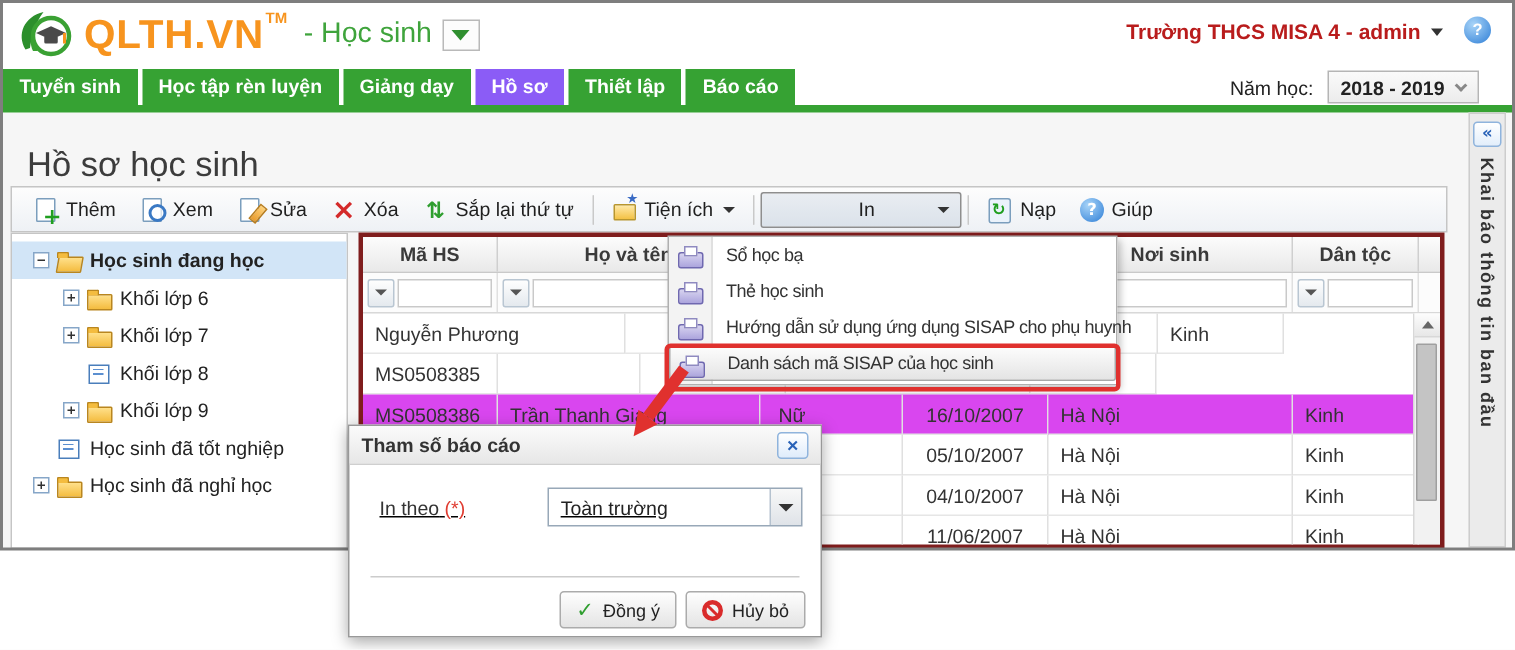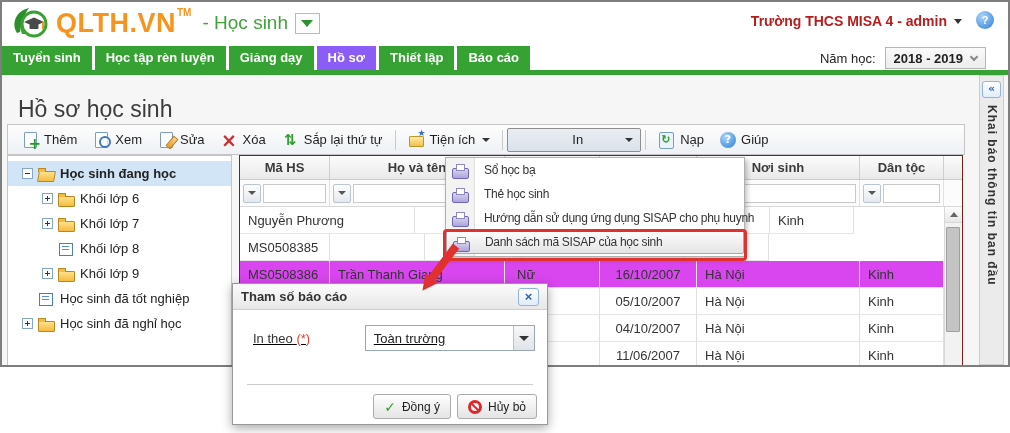--- a/index.html
+++ b/index.html
@@ -101,21 +101,21 @@
   .t-folder::after, .t-folder-open::after { content:""; position:absolute; left:0; top:1px; width:6px; height:3px;
     background:#f4bc3f; border:1px solid #b9861f; border-bottom:none; border-radius:1px 1px 0 0; }
   .t-folder-open::before { transform:skewX(-10deg); }
   .t-list::before { content:""; position:absolute; left:1px; top:1px; width:12px; height:11px;
     background:#fff; border:1px solid #4a7ebb; }
   .t-list::after { content:""; position:absolute; left:4px; top:4px; width:7px; height:6px;
     background:repeating-linear-gradient(to bottom,#5b8fd0 0 1px,transparent 1px 3px); }
 
   
   .table { position:absolute; left:239px; top:155px; width:724px; height:211px; background:#fff;
-    border:1px solid #7f1d1d; z-index:1; overflow:hidden; }
+    border:3px solid #7f1d1d; z-index:1; overflow:hidden; }
   .thead { display:flex; height:24px; background:linear-gradient(#fcfcfc,#e9e9e9); border-bottom:1px solid #c9c9c9; }
   .th { font-weight:bold; font-size:13px; color:#3a3a3a; display:flex; align-items:center;
     justify-content:center; border-right:1px solid #cfcfcf; overflow:hidden; white-space:nowrap; }
   .thead > div:nth-of-type(1){width:90px} .thead > div:nth-of-type(2){width:175px}
   .thead > div:nth-of-type(3){width:95px} .thead > div:nth-of-type(4){width:97px}
   .thead > div:nth-of-type(5){width:163px} .thead > div:nth-of-type(6){width:84px}
   .fltrow { display:flex; height:27px; border-bottom:1px solid #d8d8d8; background:#fcfcfc; }
   .flt { display:flex; align-items:center; padding:3px; gap:2px; border-right:1px solid #e0e0e0; }
   .flt.c0{width:90px} .flt.c1{width:175px} .flt.c2{width:95px} .flt.c3{width:97px} .flt.c4{width:163px} .flt.c5{width:84px}
   .flt-btn { width:18px; height:19px; border:1px solid #b9c6d2; background:linear-gradient(#fefefe,#e4e9ee);

